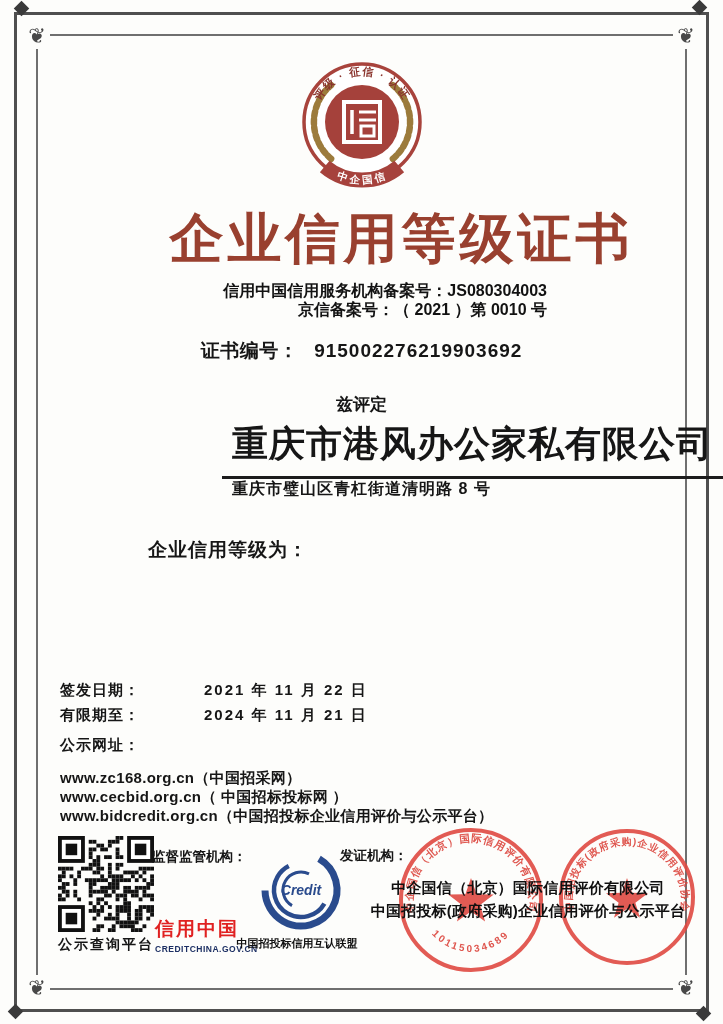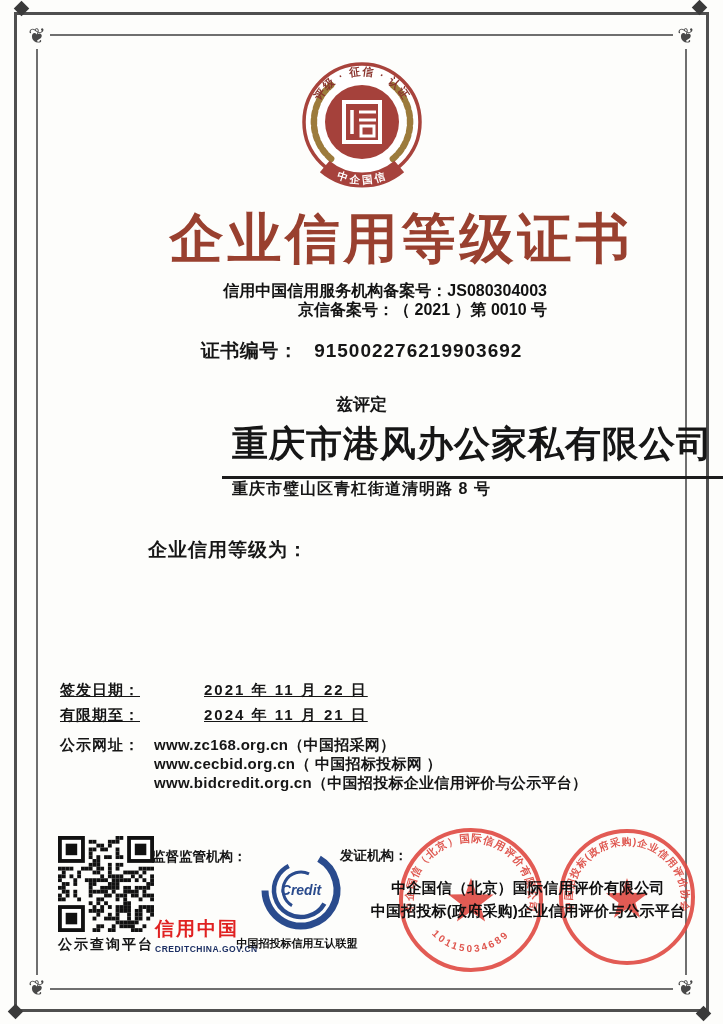--- a/index.html
+++ b/index.html
@@ -13,23 +13,23 @@
   .cert-title{position:absolute;top:203px;left:0;width:100%;text-align:center;font-size:54px;font-weight:800;color:#99402f;letter-spacing:4px;padding-left:40px;}
   .filing{position:absolute;top:281px;right:176px;text-align:right;font-size:16px;font-weight:700;line-height:19px;color:#121212;}
   .cert-no{position:absolute;top:338px;left:0;width:100%;text-align:center;font-size:19px;font-weight:800;letter-spacing:.5px;}
   .cert-no .num{margin-left:16px;letter-spacing:1px;}
   .hereby{position:absolute;top:393px;left:0;width:100%;text-align:center;font-size:17px;font-weight:800;}
   .company-wrap{position:absolute;top:420px;left:0;width:100%;text-align:right;}
   .company{display:inline-block;font-size:36px;font-weight:800;letter-spacing:1px;border-bottom:3px solid #1c1c1c;padding:0 10px 7px 10px;}
   .address{position:absolute;top:479px;left:0;width:100%;text-align:center;font-size:16px;font-weight:800;letter-spacing:1px;}
   .rating-label{position:absolute;top:537px;left:148px;font-size:19px;font-weight:800;letter-spacing:1px;}
   .rating{position:absolute;top:552px;left:0;width:100%;text-align:center;font-family:"Liberation Serif", serif;font-size:76px;font-weight:800;color:#8e3a32;letter-spacing:18px;}
-  .detail-row{position:absolute;left:60px;font-size:15px;font-weight:800;display:flex;gap:20px;letter-spacing:1px;text-decoration:underline;}
+  .detail-row{position:absolute;left:60px;font-size:15px;font-weight:800;display:flex;gap:20px;letter-spacing:1px;}
   .detail-row .val{letter-spacing:2px;margin-left:44px;}
-  .websites{position:absolute;left:60px;top:736px;display:flex;gap:14px;font-size:15px;font-weight:800;}
+  .websites{position:absolute;left:60px;top:736px;display:flex;gap:14px;font-size:15px;font-weight:800;flex-direction:column;}
   .websites .label{letter-spacing:1px;white-space:nowrap;}
   .websites .urls{display:flex;flex-direction:column;letter-spacing:.3px;}
   .qr{position:absolute;left:58px;top:836px;width:96px;height:96px;}
   .qr-caption{position:absolute;left:46px;top:936px;width:120px;text-align:center;font-size:14px;font-weight:800;letter-spacing:2px;}
   .supervisor-label{position:absolute;left:152px;top:848px;font-size:13.5px;font-weight:800;}
   .credit-china{position:absolute;left:155px;top:916px;}
   .credit-china .name{font-size:19px;font-weight:800;color:#e02121;letter-spacing:2px;}
   .credit-china .domain{font-size:8.5px;font-weight:800;color:#1c2f63;letter-spacing:.5px;margin-top:2px;}
   .alliance-logo{position:absolute;left:256px;top:845px;}
   .alliance-caption{position:absolute;left:234px;top:936px;width:126px;text-align:center;font-size:11px;font-weight:800;color:#111;}

